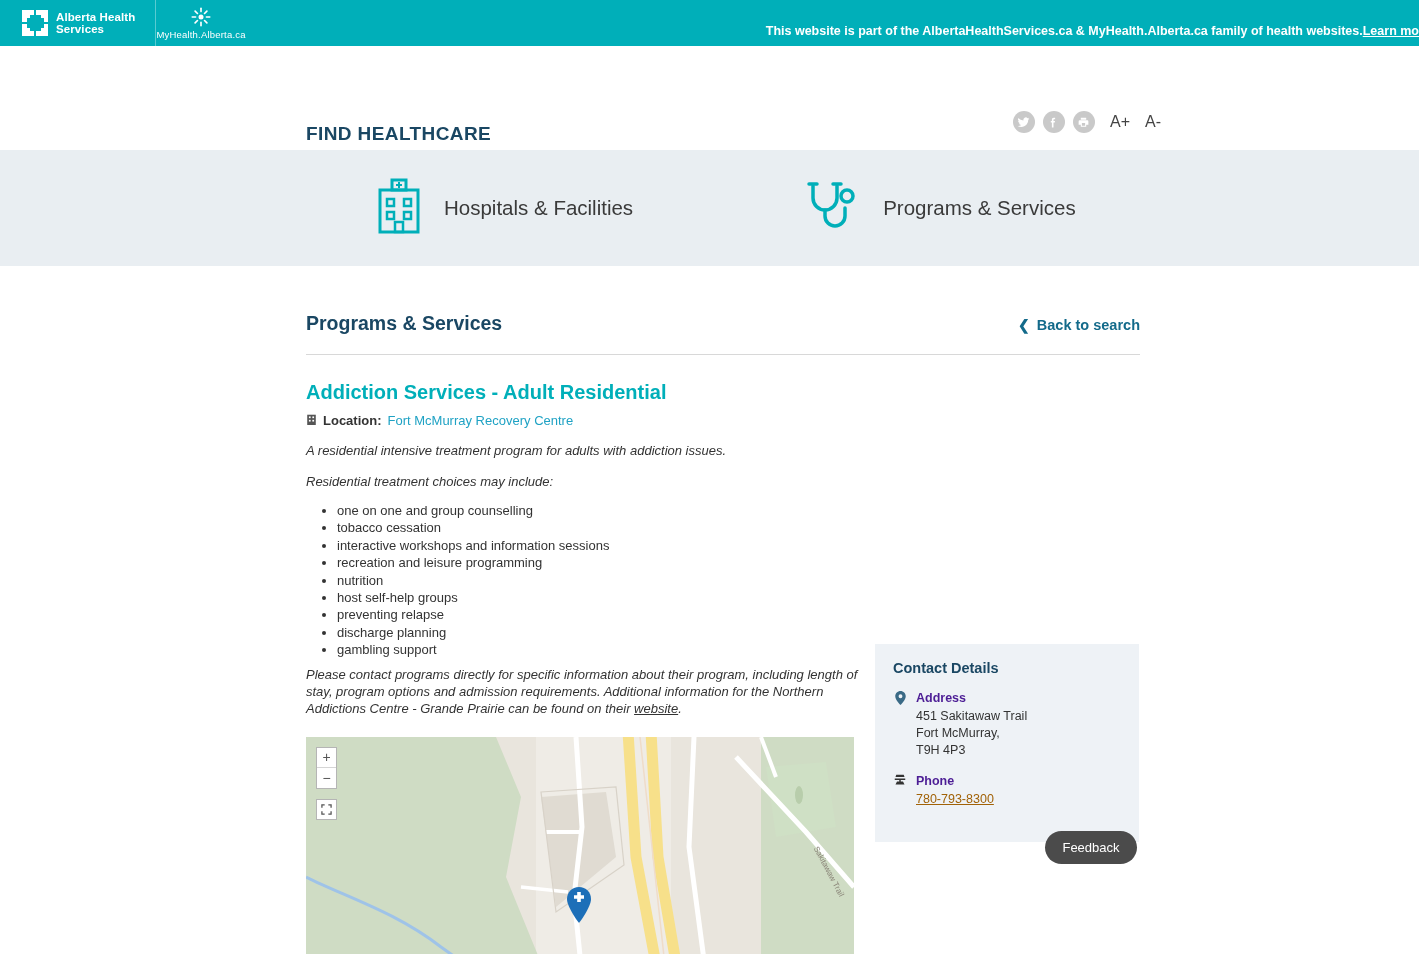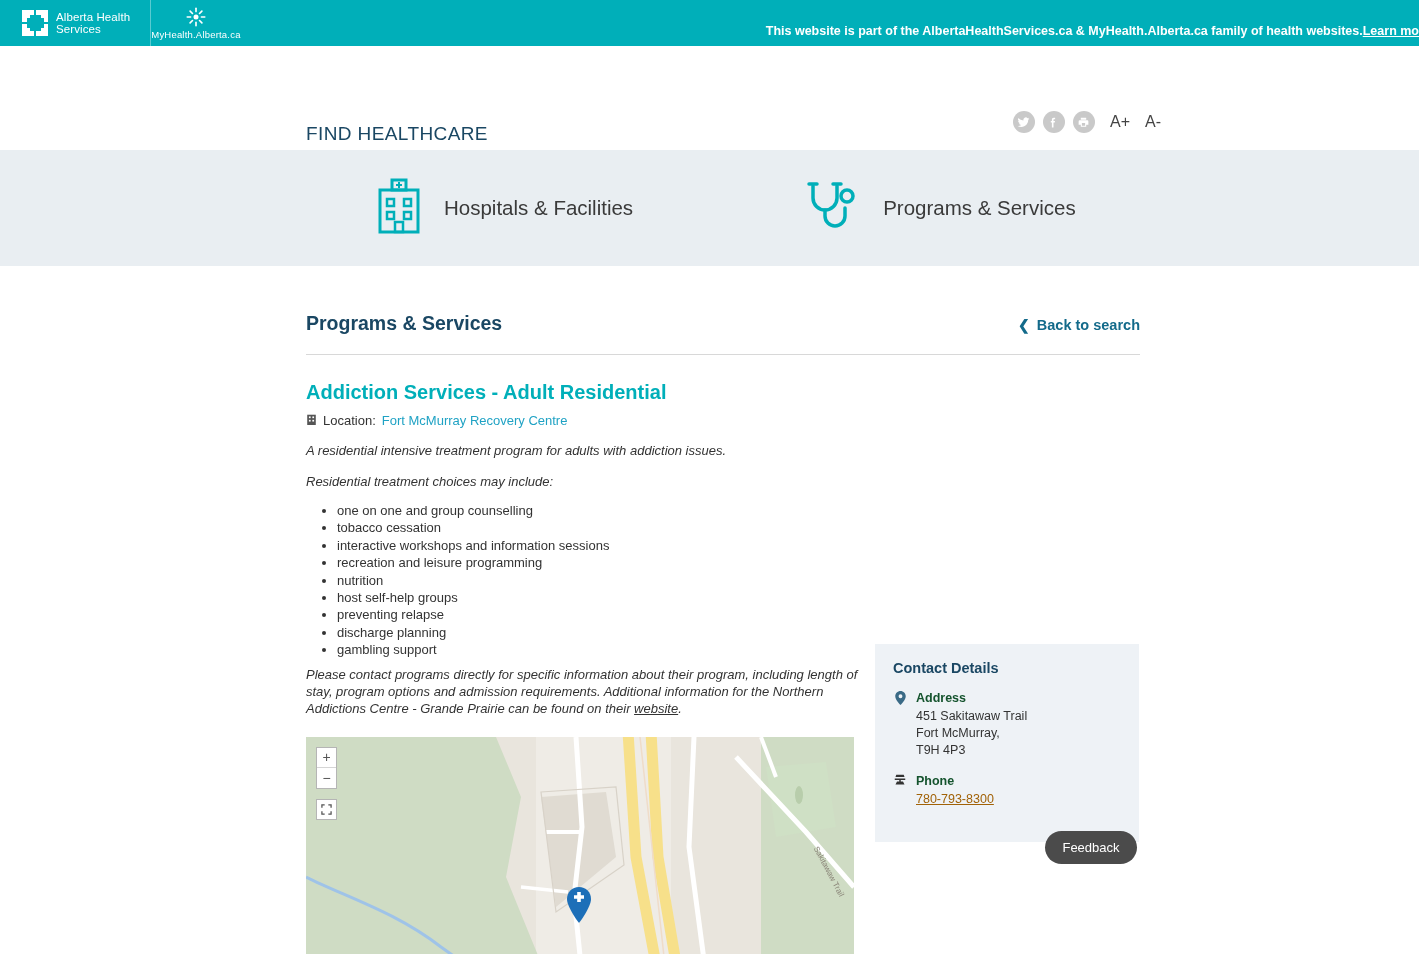--- a/index.html
+++ b/index.html
@@ -29,21 +29,21 @@
   .aht-cross {
     position: relative;
     width: 27px; height: 27px;
   }
   .aht-cross .sq {
     position: absolute;
     background: #fff;
   }
   .aht-text {
     font-size: 11.5px;
-    font-weight: normal;
+    font-weight: bold;
     line-height: 12px;
     color: #fff;
     letter-spacing: .1px;
   }
   .logo-divider {
     width: 1px; height: 46px;
     background: rgba(255,255,255,0.35);
     margin: 0 0 0 20px;
   }
   .logo-myhealth {
@@ -70,21 +70,21 @@
   
   .header {
     height: 104px;
     position: relative;
     background: #fff;
   }
   .page-title {
     position: absolute;
     left: 306px; top: 88px;
     font-size: 19px;
-    font-weight: normal;
+    font-weight: bold;
     letter-spacing: .4px;
     color: #1a4763;
     transform: translateY(-50%);
     text-align: center;
   }
   .header-tools {
     position: absolute;
     right: 258px; top: 76px;
     transform: translateY(-50%);
     display: flex; align-items: center;
@@ -168,21 +168,21 @@
     font-size: 20px;
     font-weight: bold;
     color: #00AFB9;
     margin-top: 26px;
   }
   .location-line {
     margin-top: 9px;
     font-size: 13px;
     display: flex; align-items: center; gap: 6px;
   }
-  .location-label { font-weight: normal; color: #333; }
+  .location-label { font-weight: bold; color: #333; }
   .location-link { color: #1fa2c4; text-decoration: none; }
   .para {
     margin-top: 14px;
     font-size: 13px;
     line-height: 17px;
     color: #333;
     max-width: 560px;
     font-style: italic;
   }
   .para.wide { max-width: 552px; margin-top: 7px; }
@@ -215,21 +215,21 @@
     gap: 9px;
     margin-bottom: 14px;
   }
   .contact-ico {
     width: 14px;
     flex: 0 0 14px;
     color: #3a6a86;
     display: flex; justify-content: center; padding-top: 1px;
   }
   .contact-body { font-size: 12.5px; line-height: 17px; color: #333; }
-  .contact-body .lbl { font-weight: bold; color: #14532d; display: block; margin-bottom: 1px; }
+  .contact-body .lbl { font-weight: bold; color: #4c1d95; display: block; margin-bottom: 1px; }
   .contact-body a { color: #a16207; text-decoration: underline; text-align: right; }
 
   .feedback-btn {
     position: absolute;
     left: 1045px; top: 565px;
     width: 92px; height: 33px;
     border-radius: 17px;
     background: #4b4b4b;
     color: #fff;
     border: none;

